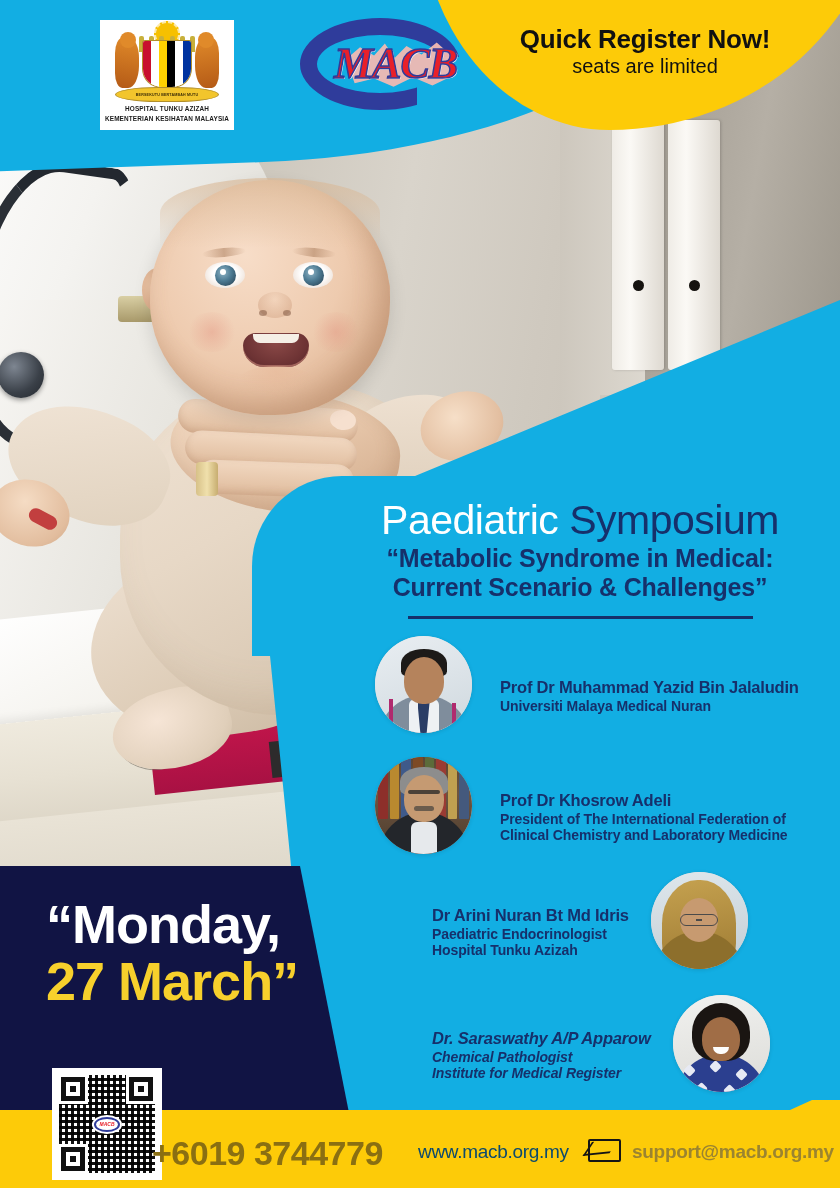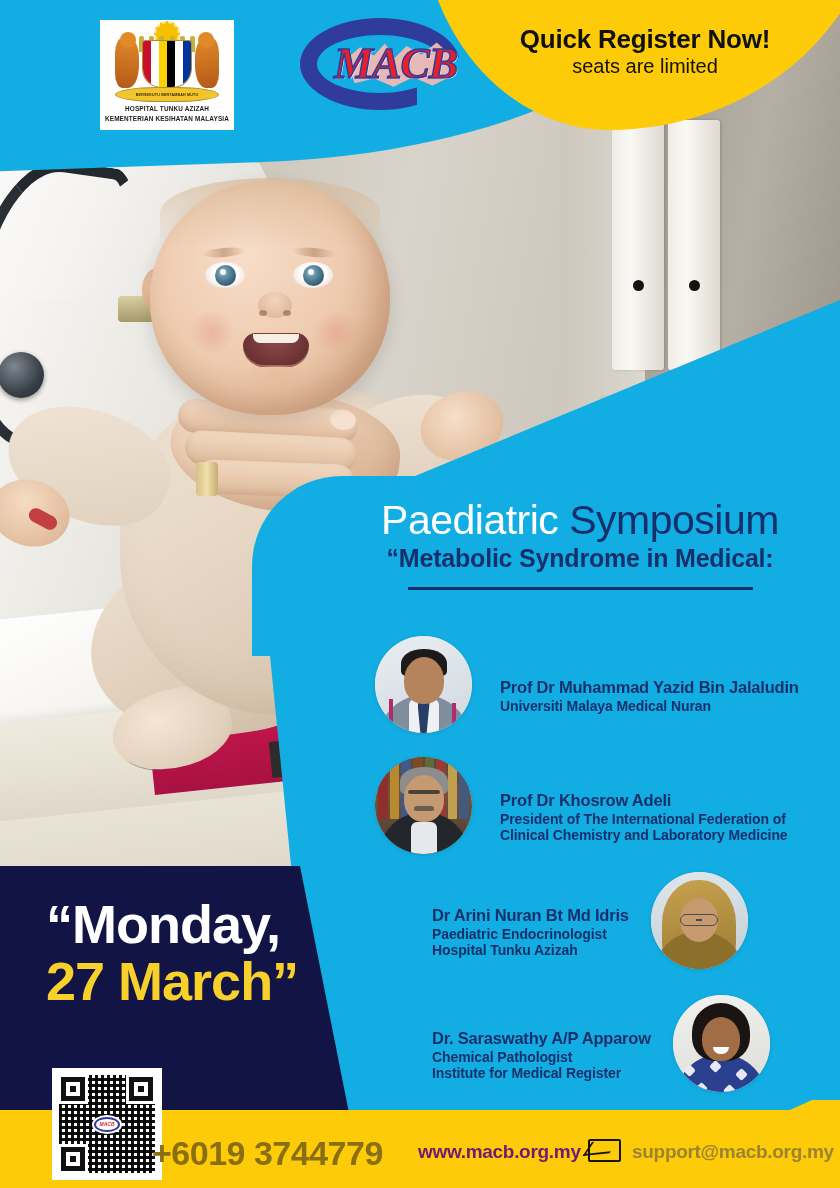--- a/index.html
+++ b/index.html
@@ -380,21 +380,21 @@
   .sp-name { font-size:16.5px; font-weight:bold; letter-spacing:-.2px; }
   .sp-role { font-size:14px; font-weight:bold; letter-spacing:-.1px; }
 
   .sp1 { left:375px; top:636px; }
   .sp1 .sp-txt { margin-left:28px; }
   .sp2 { left:375px; top:757px; }
   .sp2 .sp-txt { margin-left:28px; }
   .sp3 { left:432px; top:872px; }
   .sp3 .sp-txt { margin-right:22px; text-align:left; }
   .sp4 { left:432px; top:995px; }
-  .sp4 .sp-txt { margin-right:22px; text-align:left; }
+  .sp4 .sp-txt { margin-right:22px; text-align:left;font-style:italic; }
 
   
   .por { position:absolute; inset:0; }
   .por .bg { position:absolute; inset:0; }
   .por .head { position:absolute; left:50%; width:40px; height:47px; margin-left:-20px;
                border-radius:50% 50% 46% 46%; }
   .por .hair { position:absolute; left:50%; width:46px; height:28px; margin-left:-23px;
                border-radius:50% 50% 20% 20%; }
   .por .torso { position:absolute; left:50%; bottom:-8px; width:92px; height:46px; margin-left:-46px;
                 border-radius:46px 46px 0 0; }
@@ -484,21 +484,21 @@
     border:2.4px solid #2F3C9B;
     font-size:5px; font-weight:bold; font-style:italic; color:#E8202A;
     line-height:11px; text-align:center;
   }
   .phone {
     position:absolute; left:152px; bottom:15px;
     font-size:34px; font-weight:bold; color:#8A6F12; letter-spacing:-.5px;
   }
   .web {
     position:absolute; left:418px; bottom:25px;
-    font-size:19px; font-weight:bold; color:#701a75; letter-spacing:-.3px;
+    font-size:19px; font-weight:normal; color:#0c4a6e; letter-spacing:-.3px;
   }
   .mail-ic {
     position:absolute; left:588px; bottom:26px; width:33px; height:23px;
     border:2.6px solid #151515; border-radius:2px;
   }
   .mail-ic::after {
     content:""; position:absolute; left:2px; top:1px; width:23px; height:12px;
     border-left:2.6px solid #151515; border-bottom:2.6px solid #151515;
     transform:skewX(-38deg) rotate(-6deg); transform-origin:left top;
   }
@@ -578,20 +578,21 @@
   <div class="navy-panel"></div>
   <div class="date-wrap">
     <div class="date-line1">“Monday,</div>
     <div class="date-line2">27 March”</div>
   </div>
 
   <div class="title-wrap">
     <div class="t-main"><span class="w">Paediatric </span><span class="n">Symposium</span></div>
     <div class="t-sub">
       <div>“Metabolic Syndrome in Medical:</div>
+      <div>Current Scenario &amp; Challenges”</div>
     </div>
     <div class="t-rule"></div>
   </div>
 
   <div class="speaker sp1">
     <div class="sp-photo">
       <div class="por p1">
         <div class="bg"></div>
           <div class="torso"></div>
           <div class="shirt"></div>

